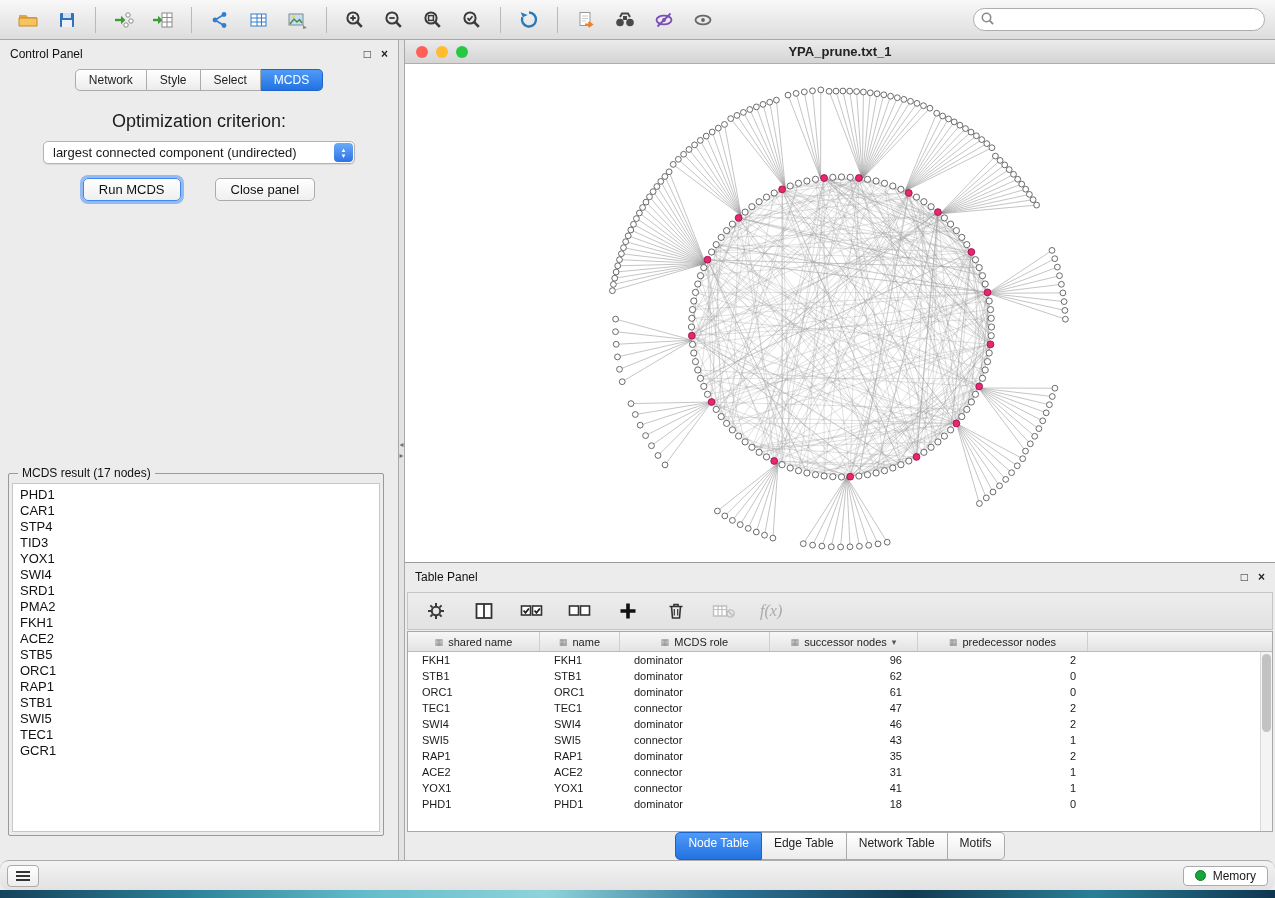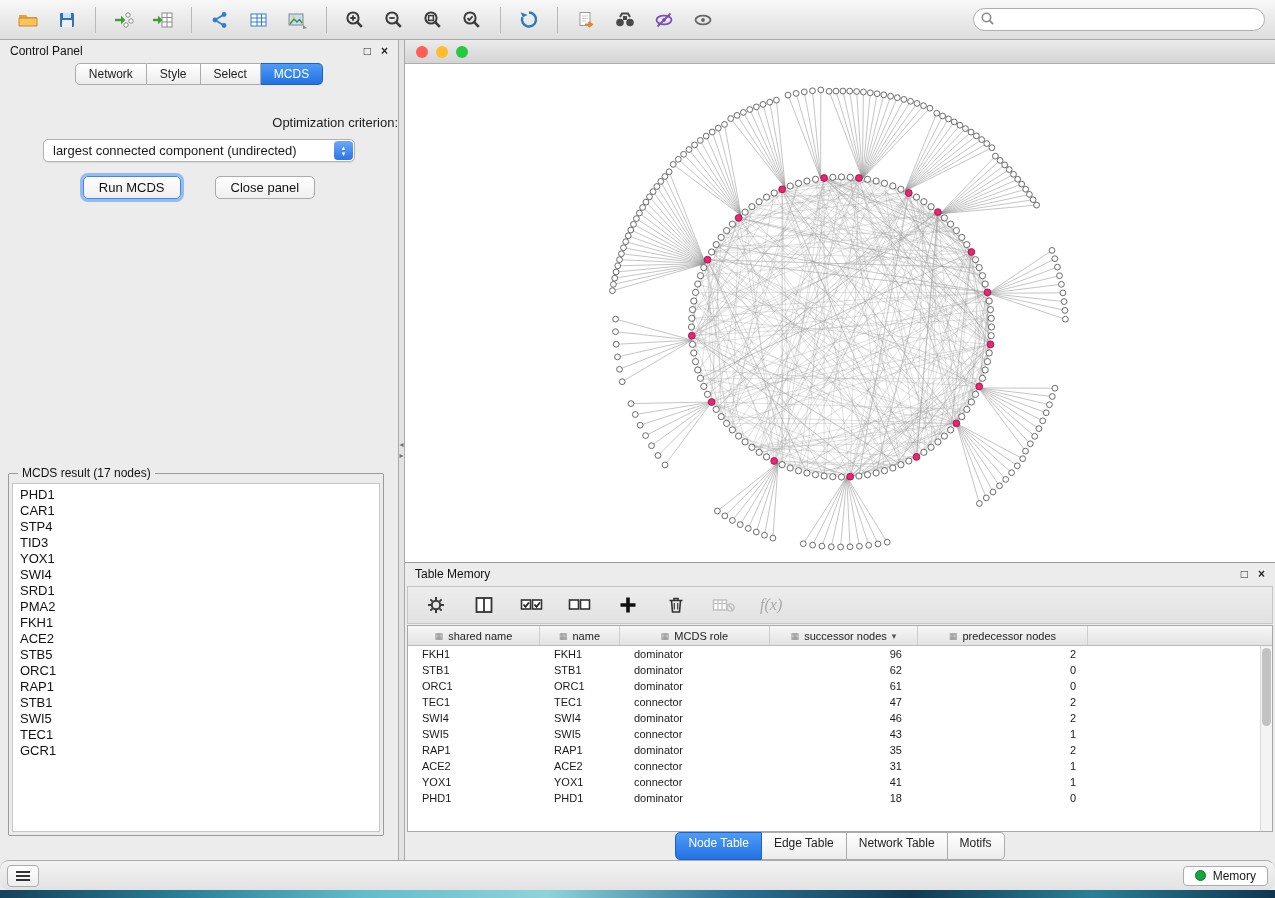--- a/index.html
+++ b/index.html
@@ -13,29 +13,29 @@
   .sep { width:1px; height:26px; background:#b9b9b9; margin:0 7px; flex:0 0 1px; }
   .searchbox { margin-left:auto; position:relative; width:292px; height:23px; }
   .searchbox input { width:100%; height:100%; border:1px solid #adadad; border-radius:12px; padding:0 10px 0 26px; font-size:12px; background:#fff; outline:none; }
   .searchbox .mag { position:absolute; left:7px; top:3px; }
 
   
   .main { flex:1; display:flex; min-height:0; }
 
   
   .control-panel { width:398px; flex:0 0 398px; position:relative; background:#ececec; }
-  .panel-header { height:22px; display:flex; align-items:center; padding:0 10px; font-size:12px; color:#111; }
+  .panel-header { height:28px; display:flex; align-items:center; padding:0 10px; font-size:12px; color:#111; }
   .win-icons { margin-left:auto; display:flex; gap:10px; font-size:12px; color:#222; }
   .win-icons span { cursor:pointer; line-height:1; }
   .cp-tabs { display:flex; justify-content:center; margin-top:1px; }
   .seg { font-size:12px; padding:3px 13px; background:linear-gradient(#ffffff,#ececec); border:1px solid #ababab; border-left:none; cursor:pointer; color:#222; }
   .seg:first-child { border-left:1px solid #ababab; border-radius:5px 0 0 5px; }
   .seg:last-child { border-radius:0 5px 5px 0; }
   .seg.active { background:linear-gradient(#4f9bf7,#2272e2); color:#fff; border-color:#1d63c9; }
-  .opt-label { text-align:right; margin-top:30px; font-size:13px; }
+  .opt-label { text-align:center; margin-top:20px; font-size:18px; }
   .combo { width:312px; margin:9px auto 0; height:23px; background:#fff; border:1px solid #b2b2b2; border-radius:5px; position:relative; display:flex; align-items:center; font-size:13px; padding-left:9px; cursor:pointer; box-shadow:0 1px 1px rgba(0,0,0,.08); }
   .combo-arrows { position:absolute; right:1px; top:1px; bottom:1px; width:19px; border-radius:4px; background:linear-gradient(#6aabf8,#2d73e6); color:#fff; display:flex; flex-direction:column; align-items:center; justify-content:center; font-size:7px; line-height:6px; }
   .btn-row { display:flex; justify-content:center; gap:34px; margin-top:14px; }
   .mac-btn { font-size:13px; font-family:"Liberation Sans",sans-serif; padding:3px 15px; background:linear-gradient(#ffffff,#efefef); border:1px solid #ababab; border-radius:5px; cursor:pointer; color:#111; }
   .mac-btn.focus-ring { box-shadow:0 0 0 3px rgba(77,146,245,.55); border-color:#3f86ef; }
   .result-fieldset { position:absolute; left:8px; right:14px; top:426px; bottom:24px; border:1px solid #9a9a9a; border-radius:2px; padding:3px; font-size:12px; color:#111; }
   .result-fieldset legend { padding:0 4px; margin-left:6px; font-size:12px; }
   .result-list { background:#fff; border:1px solid #c7c7c7; width:100%; height:100%; overflow:hidden; padding:3px 7px; font-size:13px; }
   .result-item { line-height:16px; cursor:default; }
 
@@ -283,20 +283,21 @@
 
     <div class="v-splitter">
       <span>◂</span>
       <span>▸</span>
     </div>
 
     <div class="right">
 
       <div class="net-window">
         <div class="net-titlebar">
+          <span class="net-title">YPA_prune.txt_1</span>
           <span class="traffic">
             <span class="tl" style="background:#ff5f57;"></span>
             <span class="tl" style="background:#febc2e;"></span>
             <span class="tl" style="background:#28c840;"></span>
           </span>
         </div>
         <svg id="network-svg" viewBox="0 0 863 498" preserveAspectRatio="xMidYMid meet">
             <g class="edges">
               <line x1="299.0" y1="195.7" x2="570.7" y2="203.6"></line>
               <line x1="299.0" y1="195.7" x2="292.0" y2="211.7"></line>
@@ -1051,21 +1052,21 @@
               <circle class="ringnode" cx="398.4" cy="117.0" r="3.1"></circle>
               <circle class="ringnode" cx="407.0" cy="115.3" r="3.1"></circle>
               <circle class="dom" cx="415.6" cy="114.0" r="3.4" fill="#e42a6d"></circle>
               <circle class="ringnode" cx="424.3" cy="113.3" r="3.1"></circle>
             </g>
           </svg>
       </div>
 
       <div class="table-panel">
         <div class="panel-header">
-          <span>Table Memory</span>
+          <span>Table Panel</span>
           <span class="win-icons">
             <span>□</span>
             <span style="font-weight:bold;">×</span>
           </span>
         </div>
         <div class="tp-toolbar">
           <span class="icn">
             <svg width="20" height="20">
                 <g stroke="#3a3a3a" stroke-width="2" fill="none">
                   <circle cx="10" cy="10" r="4.2"></circle>

